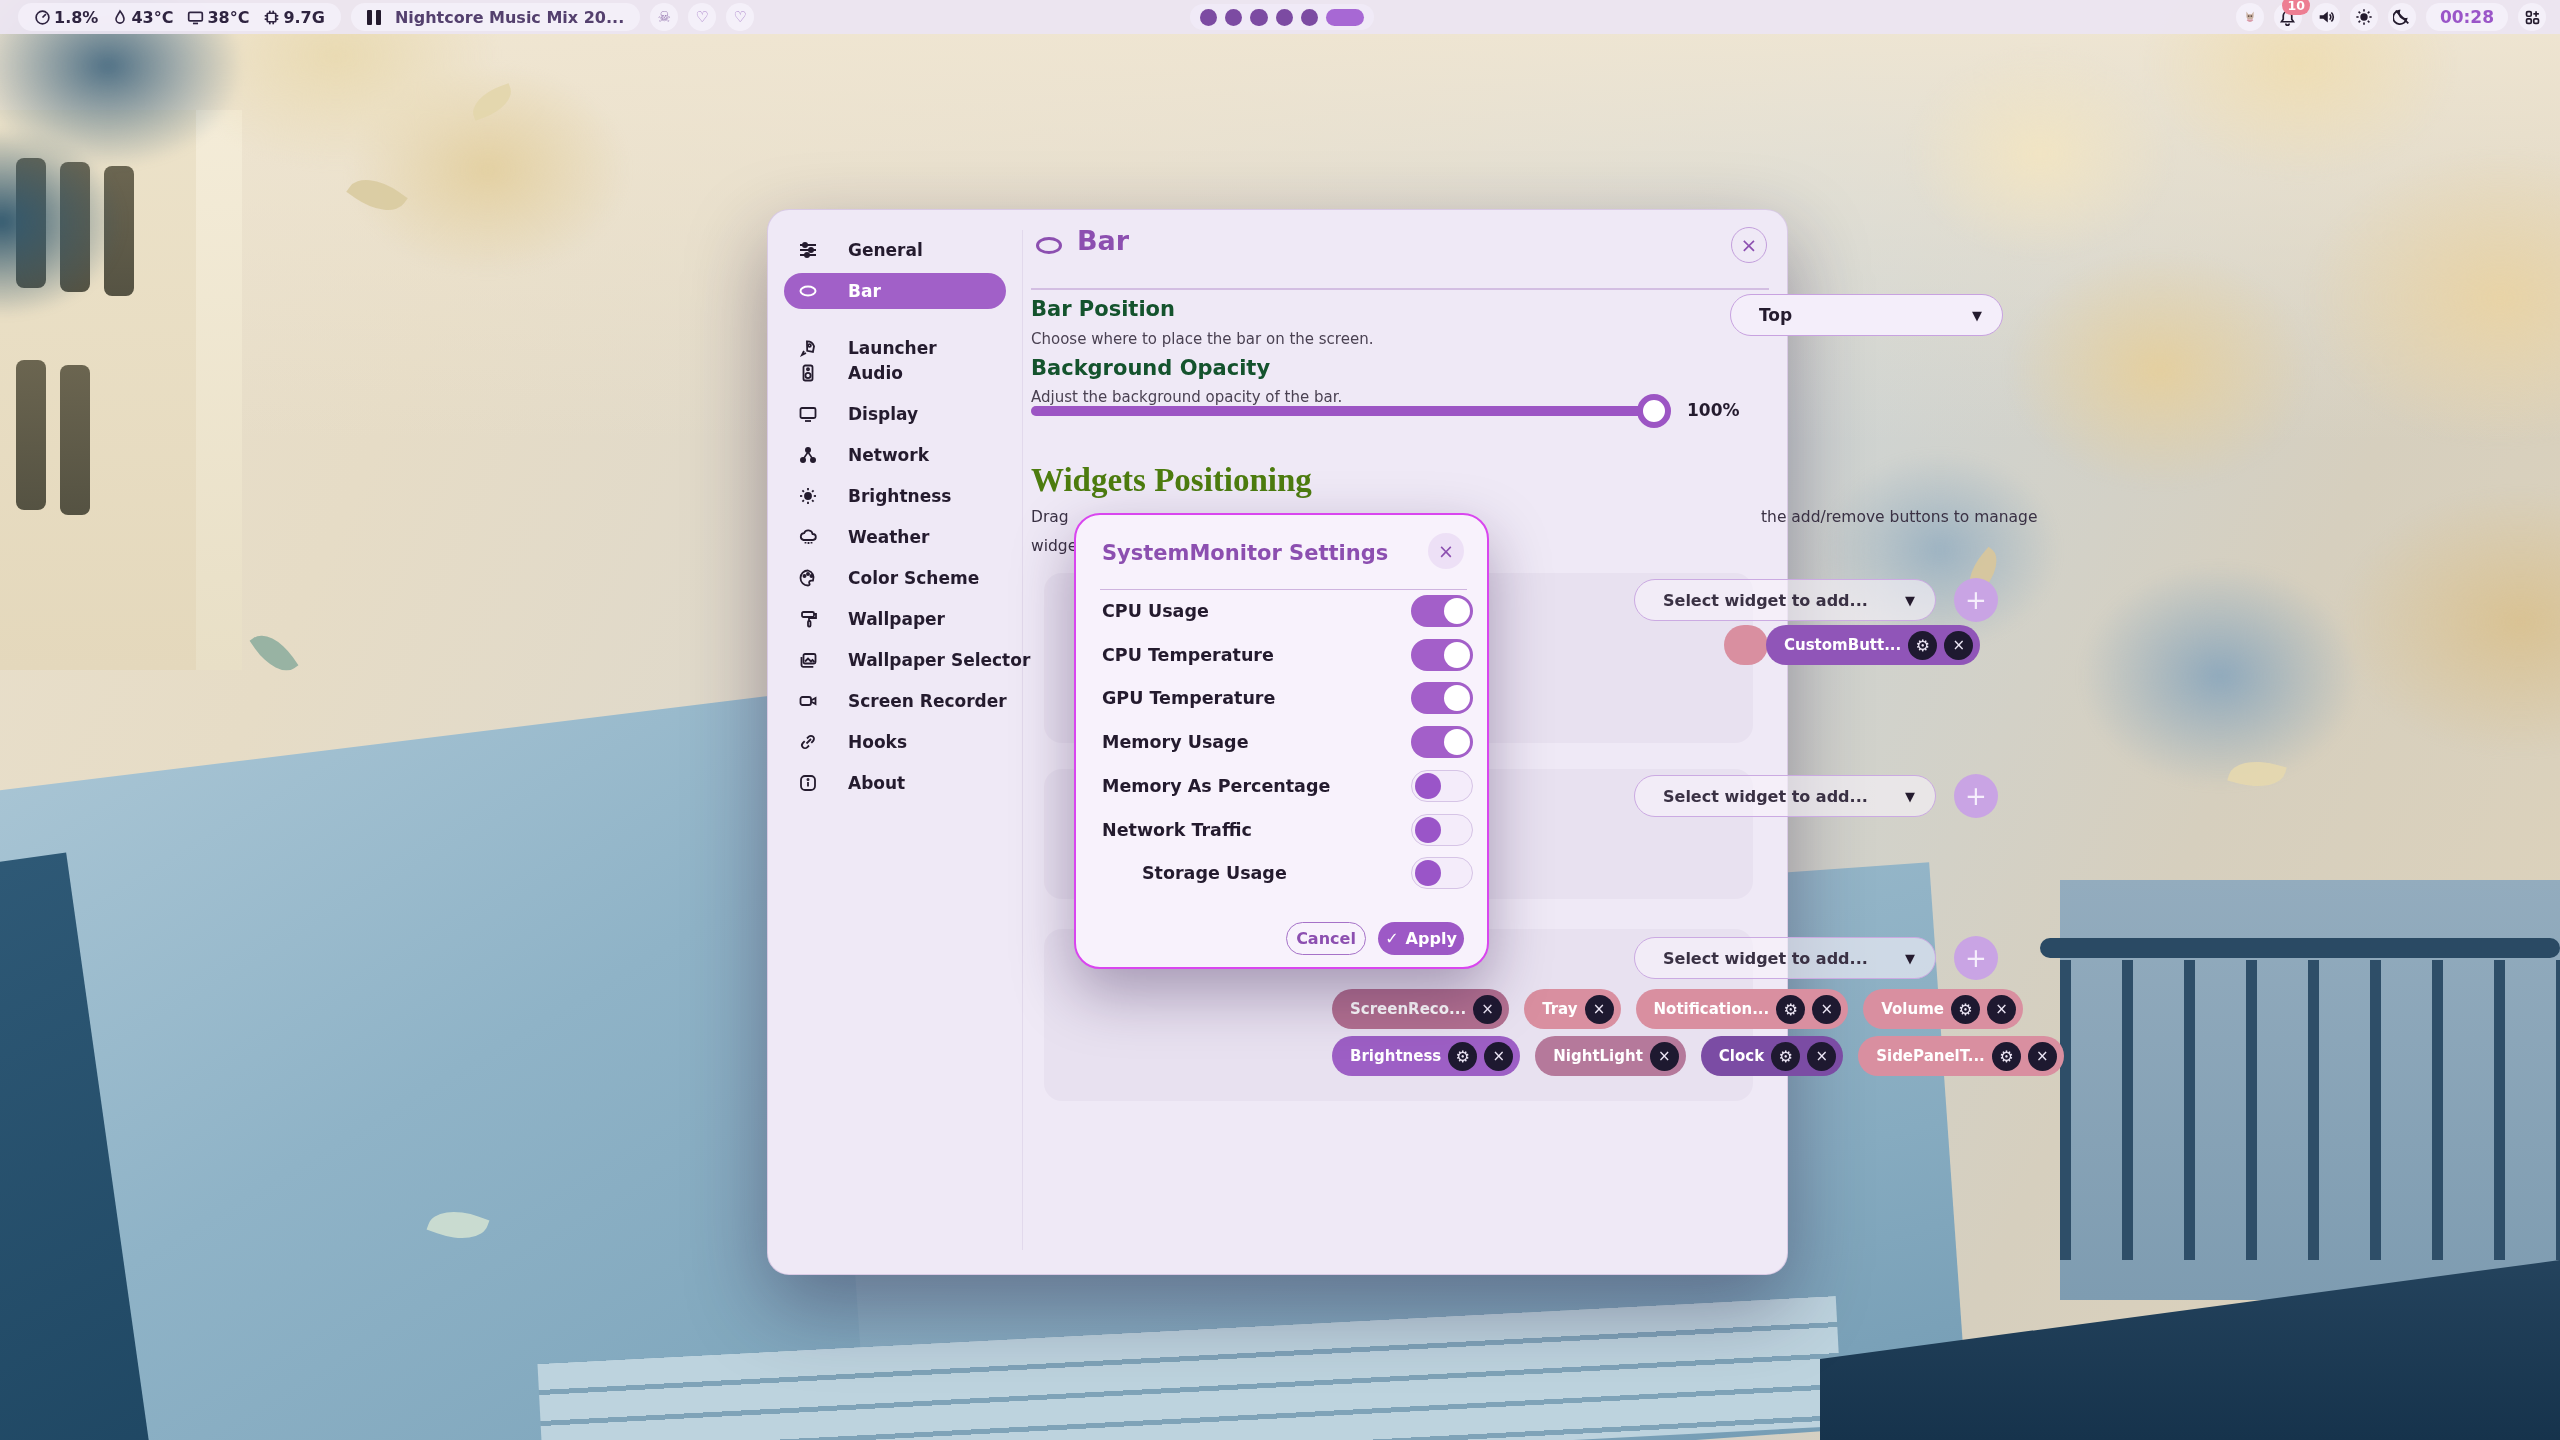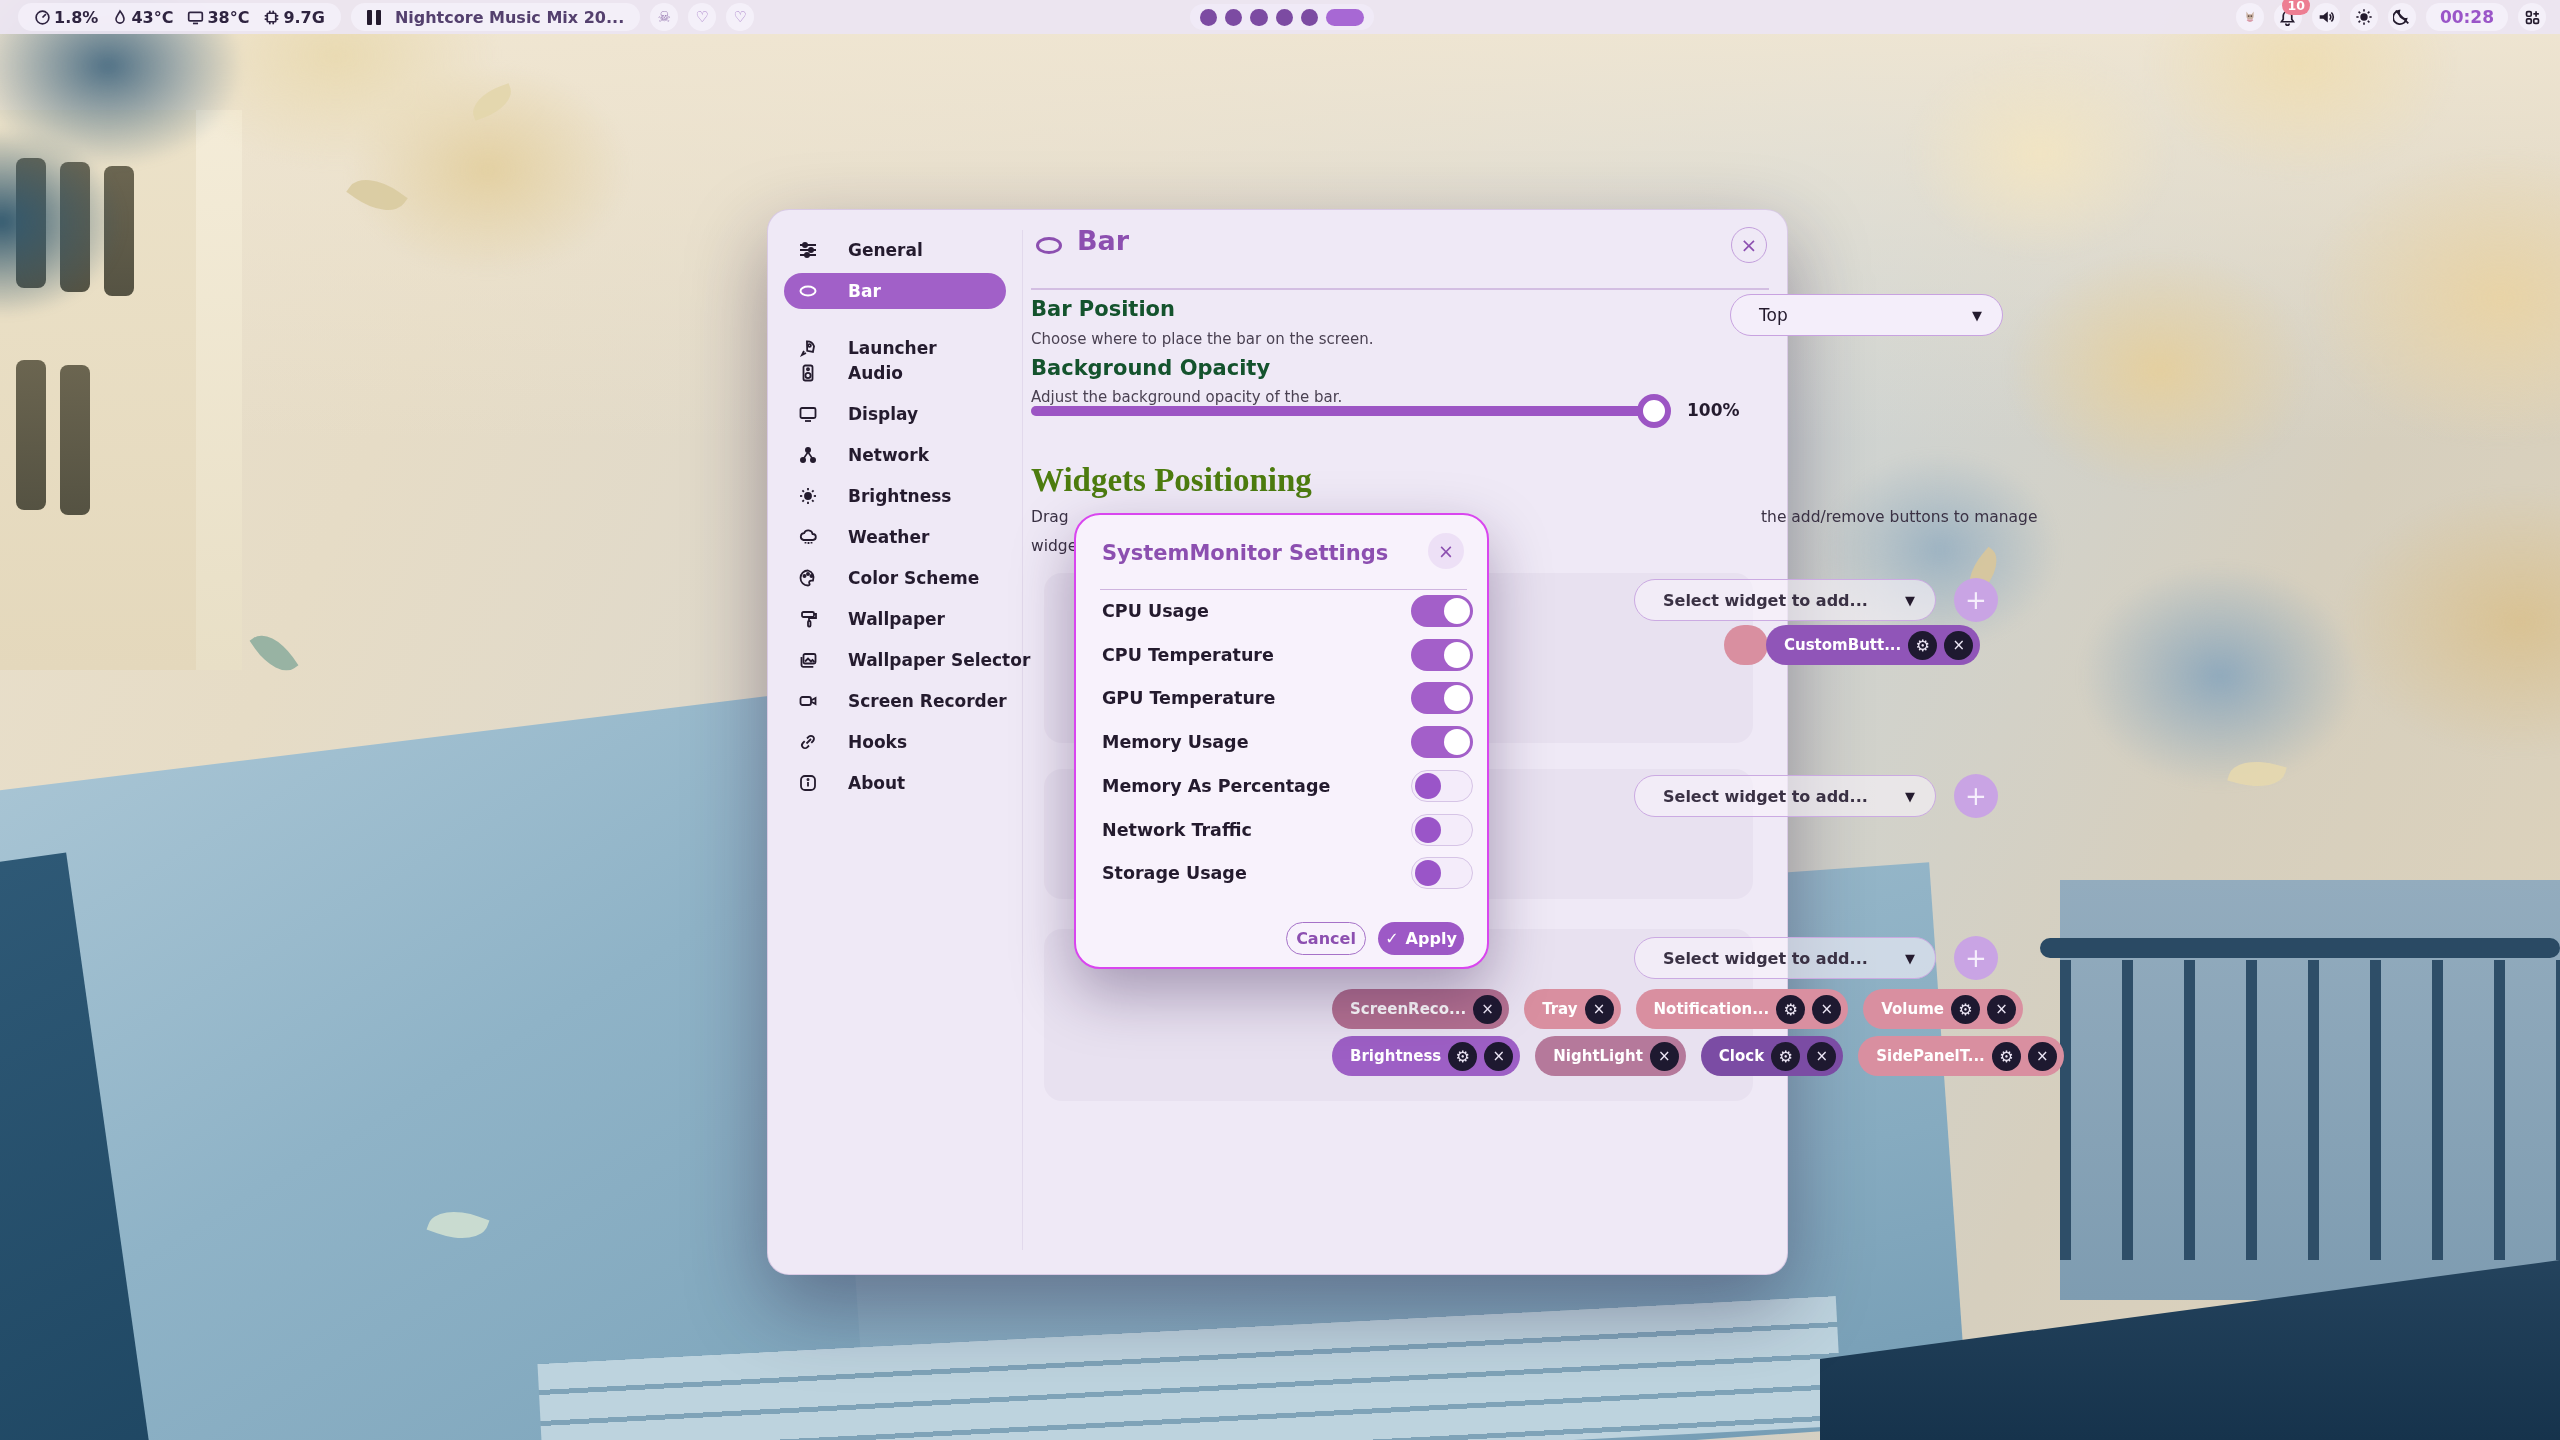--- a/index.html
+++ b/index.html
@@ -92,21 +92,21 @@
   .hdr-oval { position:absolute; left:5px; top:27px; width:26px; height:17px; border:3px solid #8c4fb0; border-radius:50%; }
   .hdr-title { position:absolute; left:46px; top:15px; font-size:27px; font-weight:700; color:#8c4fb0; }
   .win-close { position:absolute; left:700px; top:17px; width:36px; height:36px; border-radius:50%;
     border:1.5px solid #c39fdc; color:#8c4fb0; font-size:20px; display:flex; align-items:center; justify-content:center; }
   .hdr-div { position:absolute; left:0; top:78px; width:738px; height:1.5px; background:rgba(140,79,176,0.28); }
 
   .lbl { position:absolute; font-size:21px; font-weight:700; color:#14532d; }
   .desc { position:absolute; font-size:15px; color:#4a4152; }
   .dd { position:absolute; height:42px; border-radius:21px; background:#f4eefa; border:1.5px solid #c8a2e0;
     display:flex; align-items:center; justify-content:space-between; padding:0 20px 0 28px; }
-  .dd-text { font-size:17px; font-weight:400; color:#241b2e; }
+  .dd-text { font-size:17px; font-weight:700; color:#241b2e; }
   .dd-arrow { font-size:13px; color:#241b2e; }
   .dd.add { background:rgba(248,243,252,0.6); border-color:#cbaae2; }
   .dd.add .dd-text { font-weight:700; color:#3a3144; font-size:16px; }
 
   .slider-track { position:absolute; left:0; top:196px; width:637px; height:10px; border-radius:5px; background:#d9c8e8; }
   .slider-fill { position:absolute; left:0; top:0; height:10px; border-radius:5px; background:#9c55c4; width:98%; }
   .slider-knob { position:absolute; left:606px; top:184px; width:34px; height:34px; border-radius:50%;
     background:#ffffff; border:6px solid #9c55c4; }
   .slider-val { position:absolute; left:656px; top:190px; font-size:17px; font-weight:700; color:#241b2e; }
 
@@ -562,21 +562,21 @@
           <span class="knob"></span>
         </div>
       <div class="trow-label" style="top:261px;">Memory As Percentage</div>
       <div class="toggle off" style="top:255px;">
           <span class="knob"></span>
         </div>
       <div class="trow-label" style="top:305px;">Network Traffic</div>
       <div class="toggle off" style="top:299px;">
           <span class="knob"></span>
         </div>
-      <div class="trow-label" style="top:348px;">Storage Usage</div>
+      <div class="trow-label" style="top:348px;margin-left:40px;">Storage Usage</div>
       <div class="toggle off" style="top:342px;">
           <span class="knob"></span>
         </div>
 
       <div class="btn cancel">
           <span>Cancel</span>
         </div>
       <div class="btn apply">
           <span>✓</span>
           <span>Apply</span>

